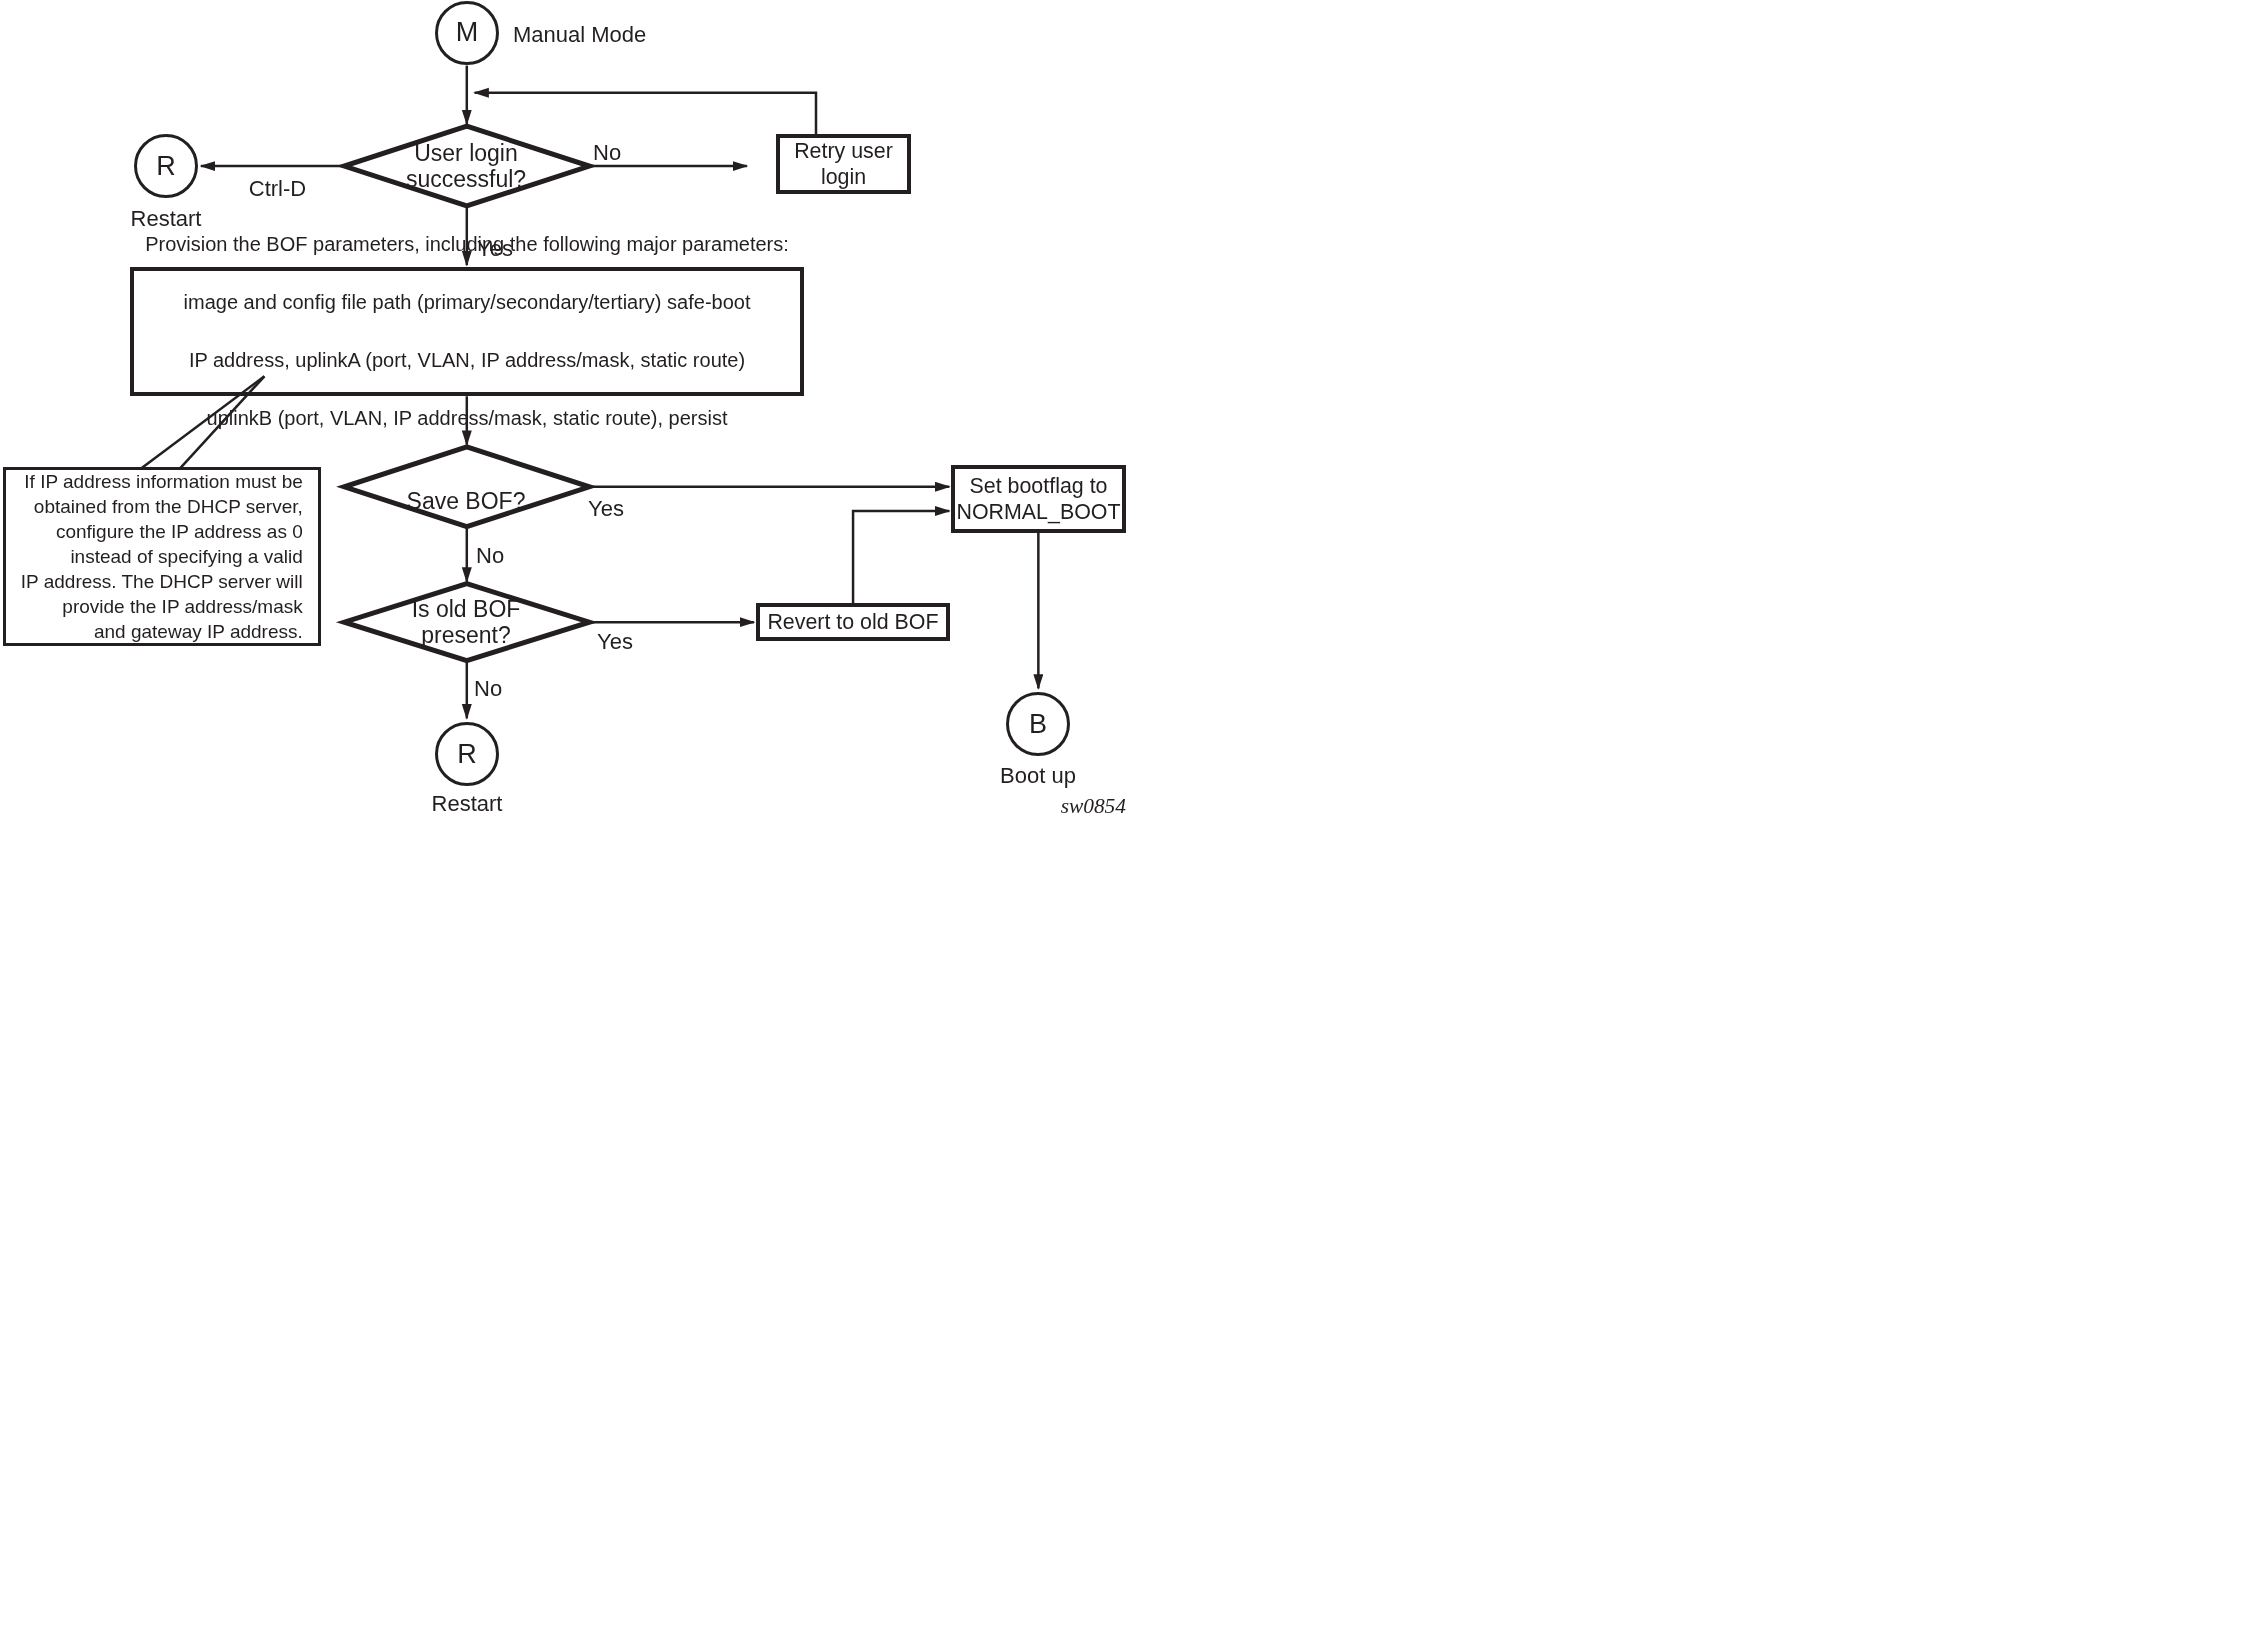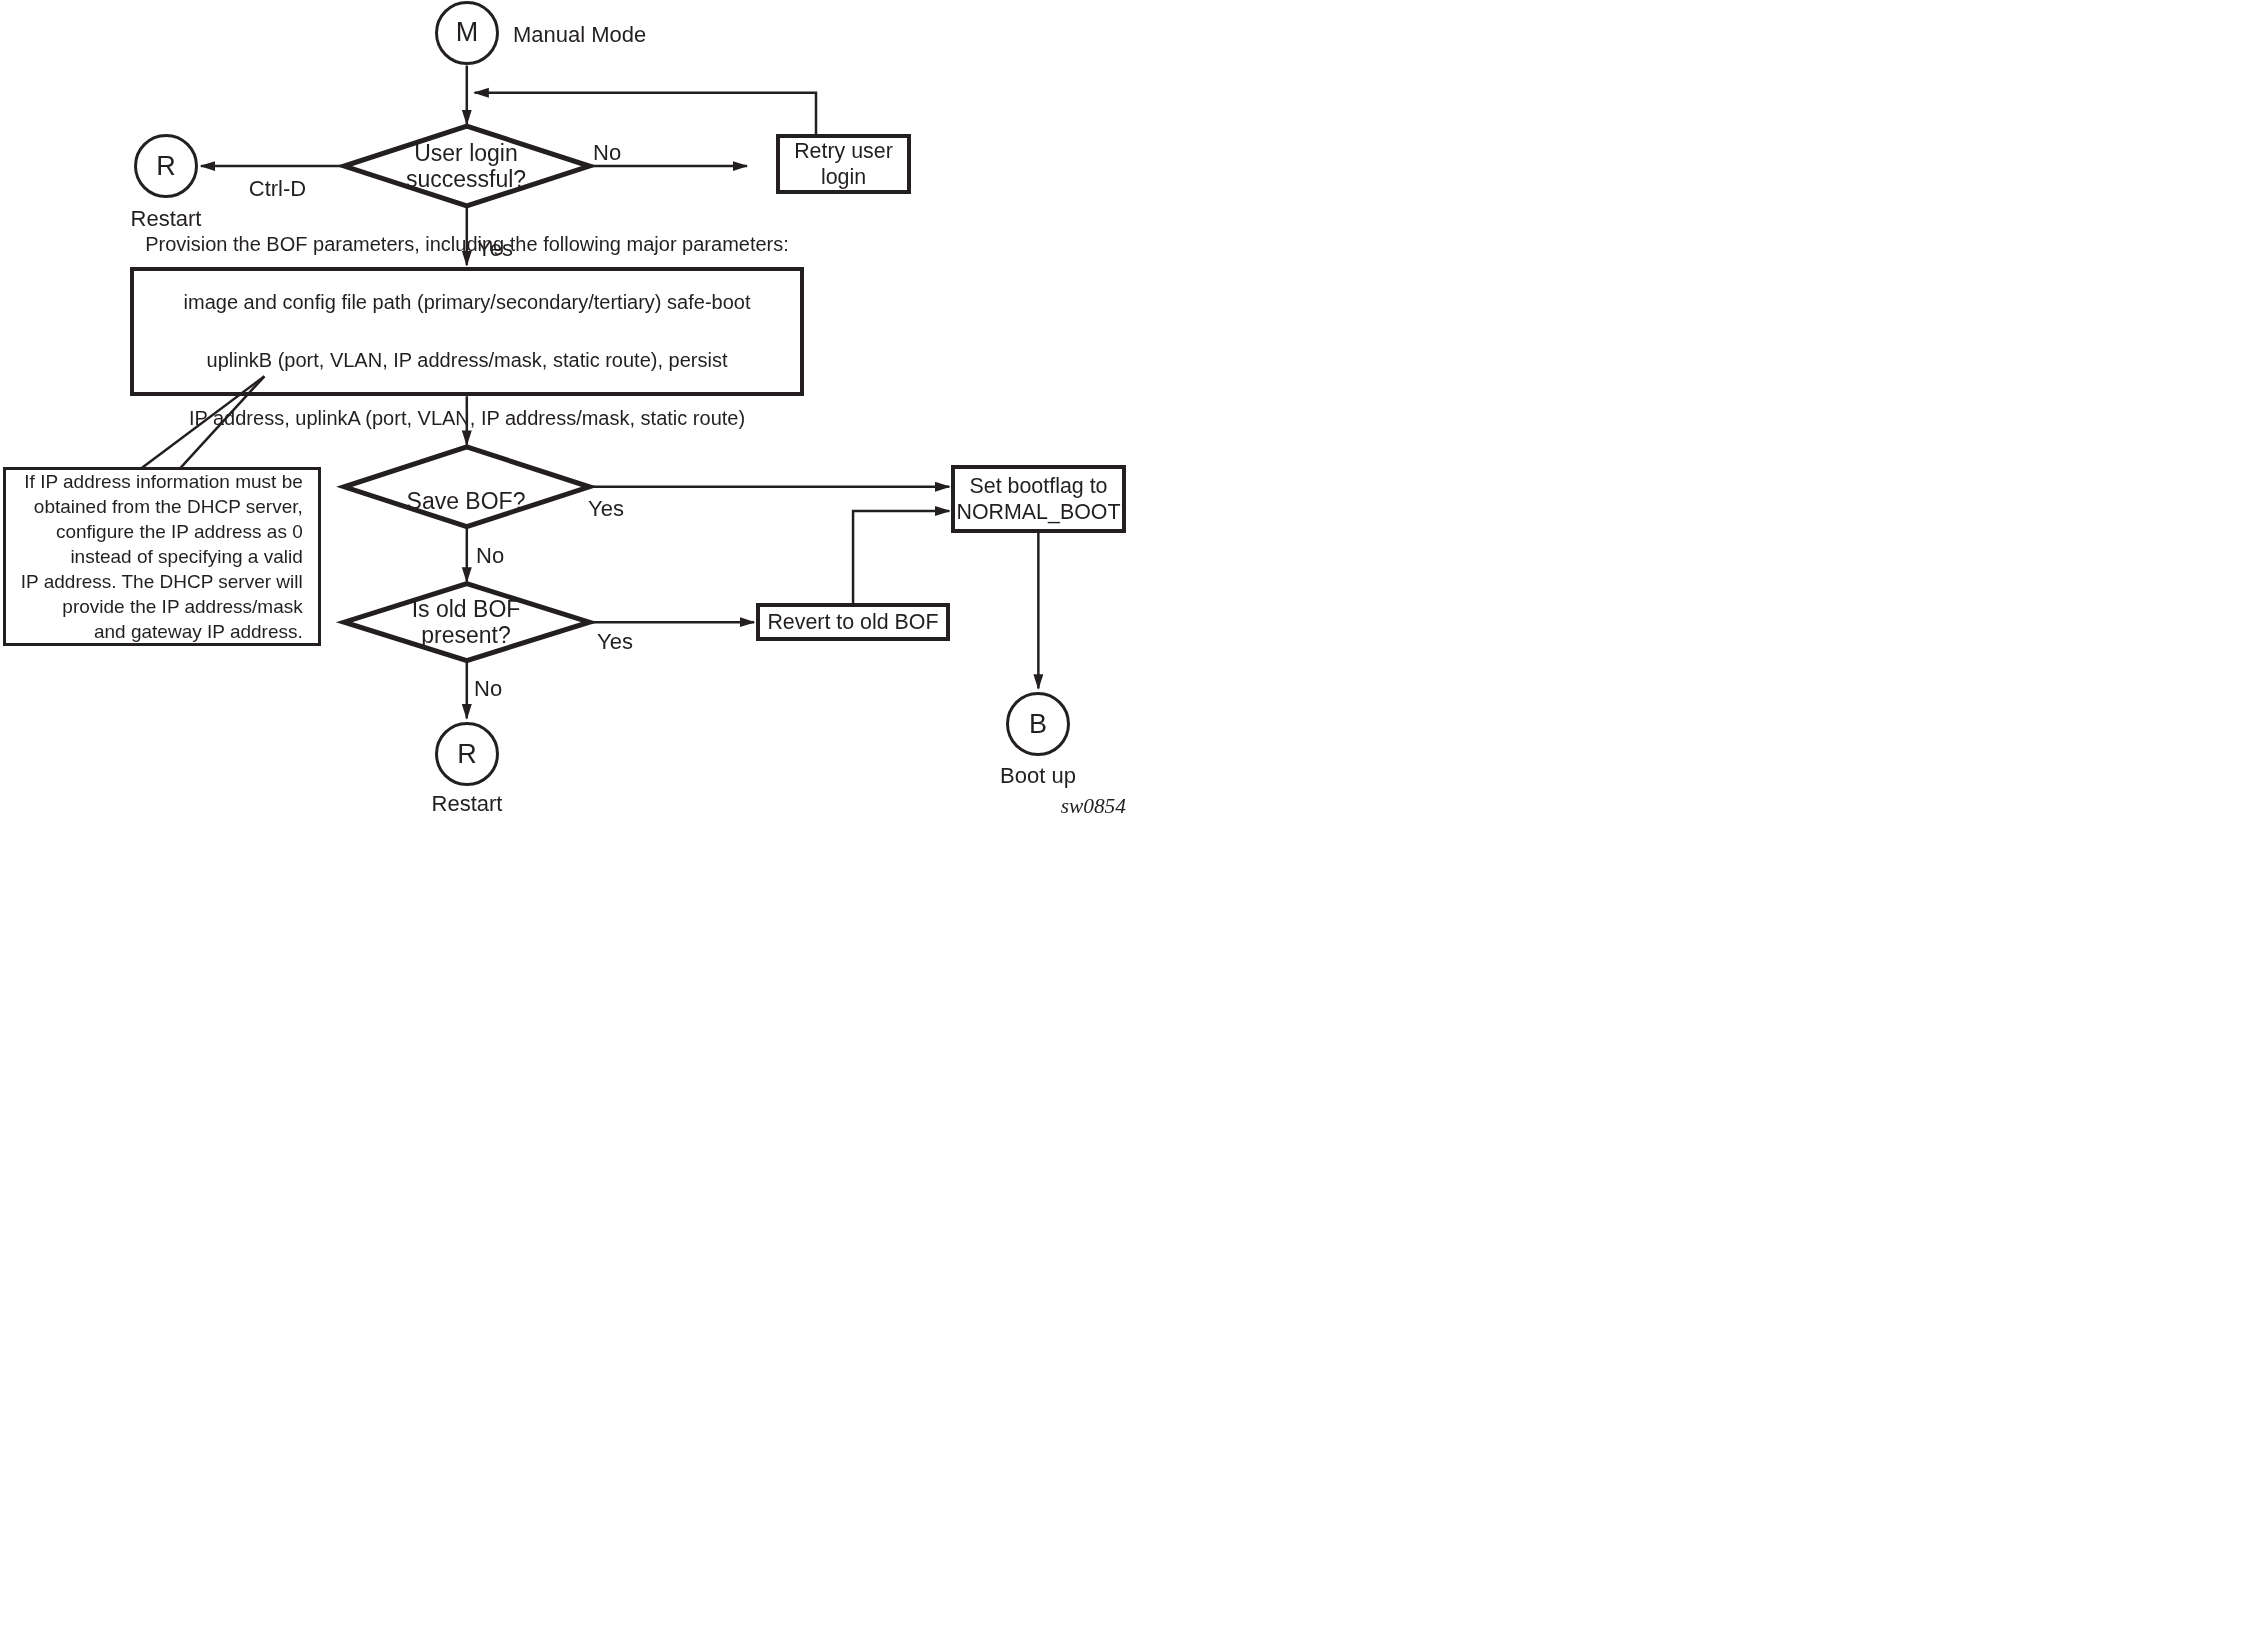--- a/index.html
+++ b/index.html
@@ -117,22 +117,22 @@
 
   <div class="circle" style="left:134px; top:134px;">
     <span>R</span>
   </div>
   <div class="lbl center" style="left:109px; top:207px; width:114px;">Restart</div>
 
   <div class="box provision" style="left:130px; top:267px; width:674px; height:129px;">
     <div>
       <div>Provision the BOF parameters, including the following major parameters:</div>
       <div>image and config file path (primary/secondary/tertiary) safe-boot</div>
+      <div>IP address, uplinkA (port, VLAN, IP address/mask, static route)</div>
       <div>uplinkB (port, VLAN, IP address/mask, static route), persist</div>
-      <div>IP address, uplinkA (port, VLAN, IP address/mask, static route)</div>
     </div>
   </div>
 
   <div class="dtext" style="left:395px; top:448px; width:142px;margin-top:40px;">Save BOF?</div>
   <div class="lbl" style="left:588px; top:497px;">Yes</div>
   <div class="lbl" style="left:476px; top:544px;">No</div>
 
   <div class="box" style="left:951px; top:465px; width:175px; height:68px;">Set bootflag to
 NORMAL_BOOT</div>
 

